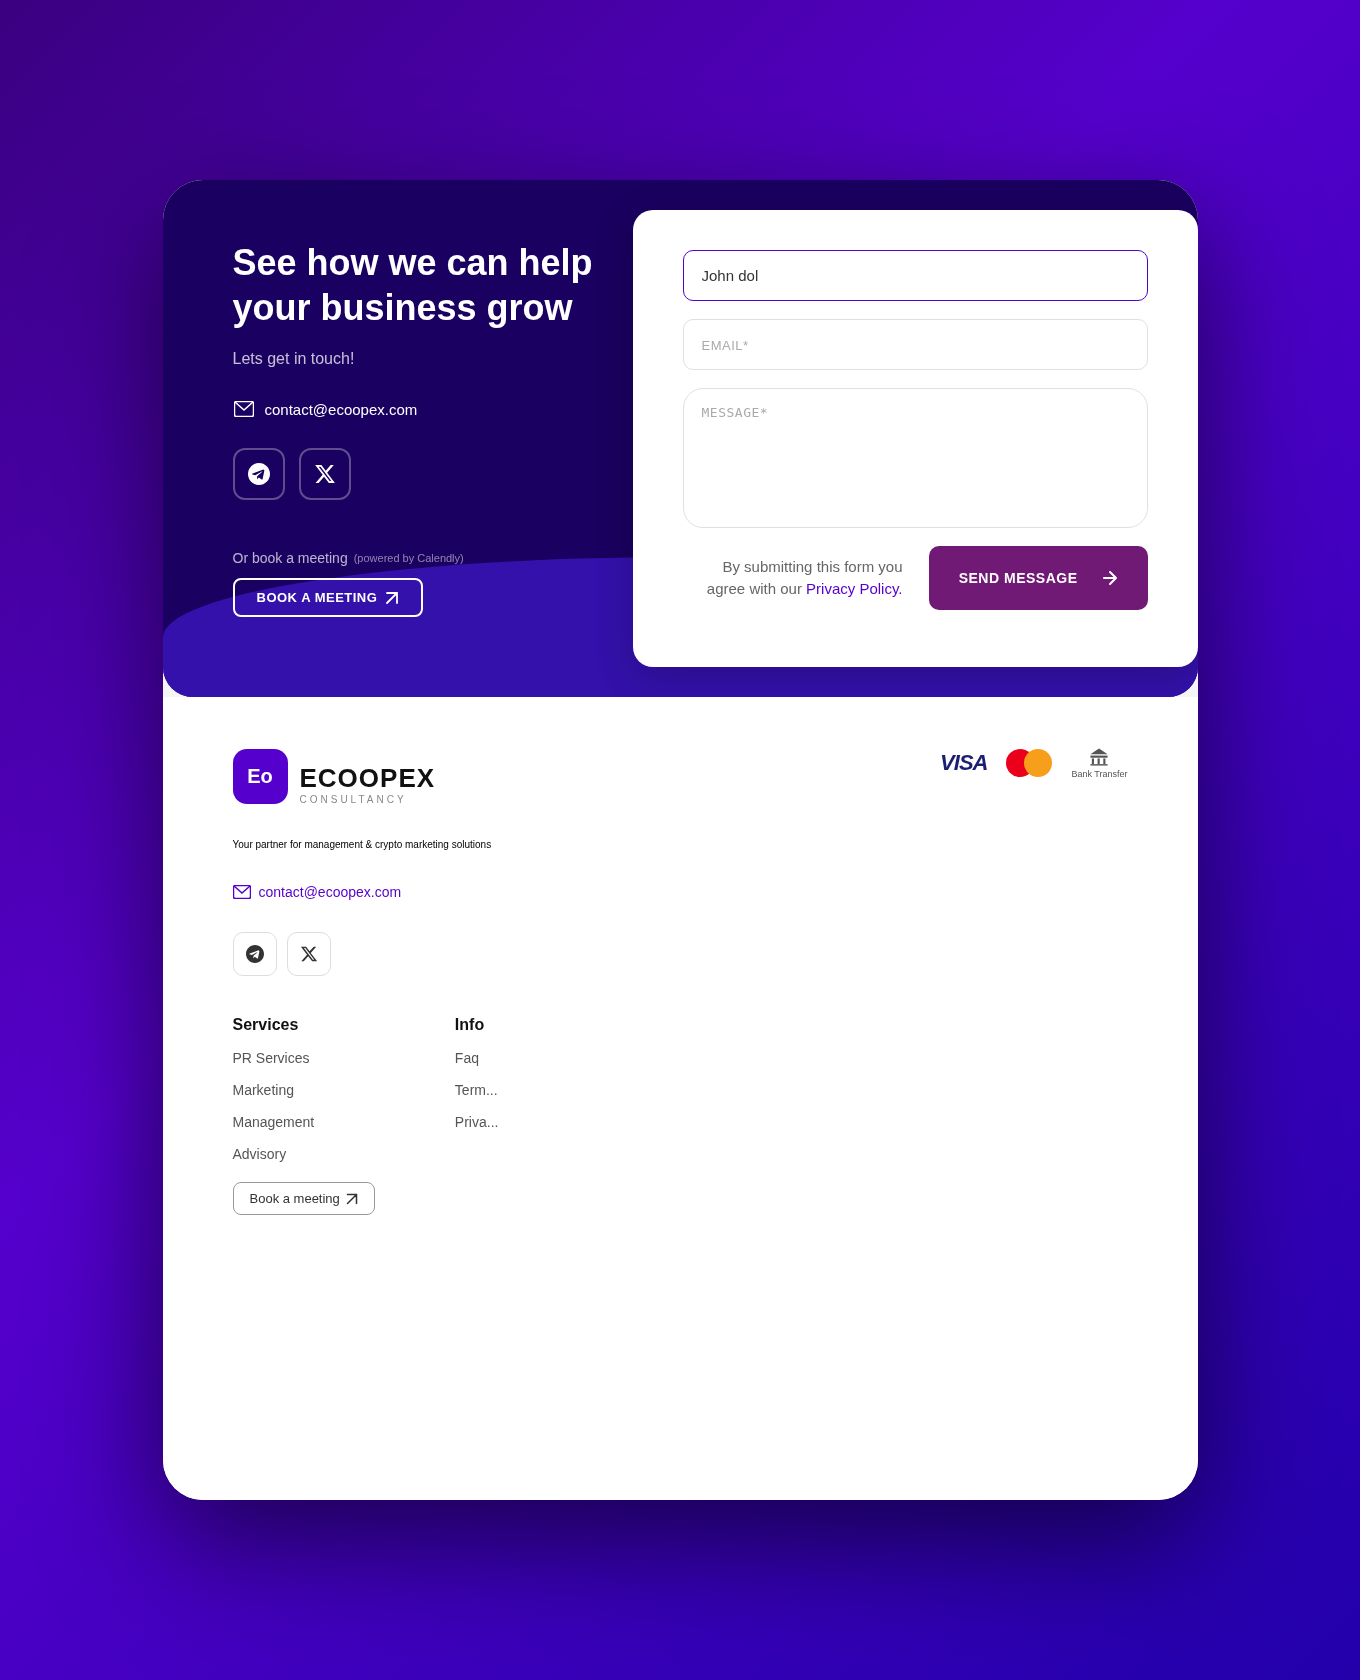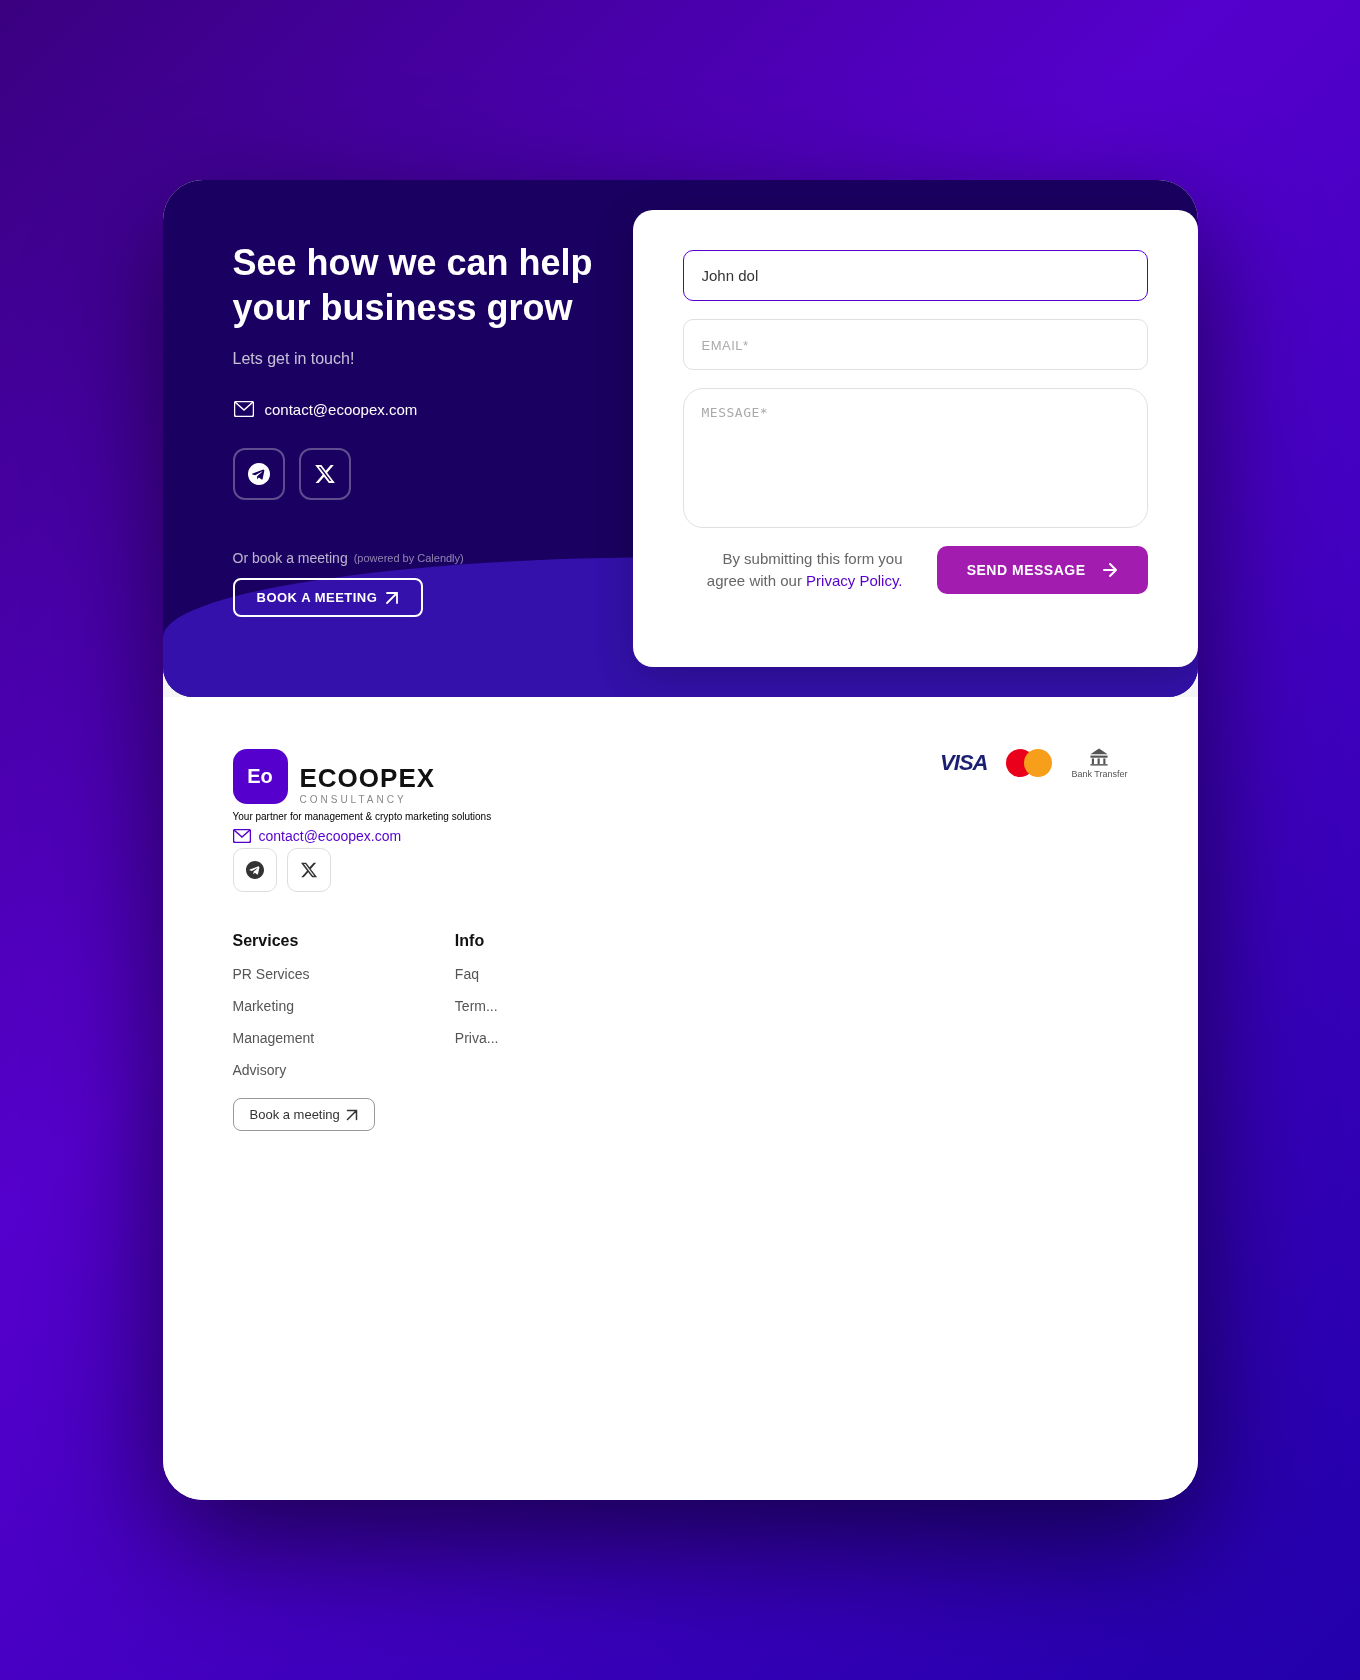--- a/index.html
+++ b/index.html
@@ -218,33 +218,33 @@
       max-width: 220px;
       text-align: right;
     }
 
     .privacy-link {
       color: #5500cc;
       text-decoration: none;
     }
 
     .send-btn {
-      background: #a21caf;
+      background: #701a75;
       color: #ffffff;
       border: none;
       border-radius: 10px;
-      padding: 16px 30px;
+      padding: 24px 30px;
       font-size: 14px;
       font-weight: 700;
       letter-spacing: 0.5px;
       text-transform: uppercase;
       cursor: pointer;
       display: flex;
       align-items: center;
-      gap: 16px;
+      gap: 24px;
       white-space: nowrap;
     }
 
     
     .footer-section {
       background: #ffffff;
       flex: 1;
       padding: 50px 70px 40px;
       display: flex;
       flex-direction: column;
@@ -253,21 +253,21 @@
 
     .footer-top {
       display: flex;
       justify-content: space-between;
       align-items: flex-start;
     }
 
     .logo-area {
       display: flex;
       flex-direction: column;
-      gap: 4px;
+      gap: 32px;
       max-width: 320px;
     }
 
     .logo-row {
       display: flex;
       align-items: center;
       gap: 12px;
     }
 
     .logo-icon {

